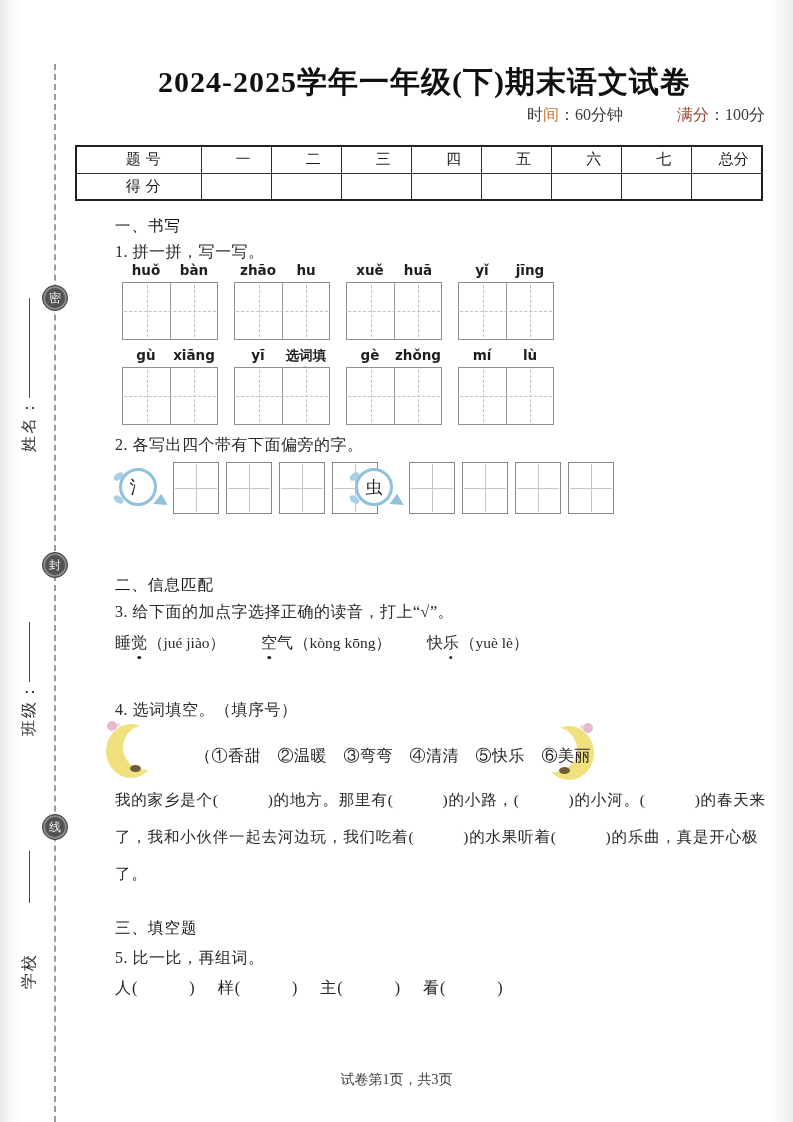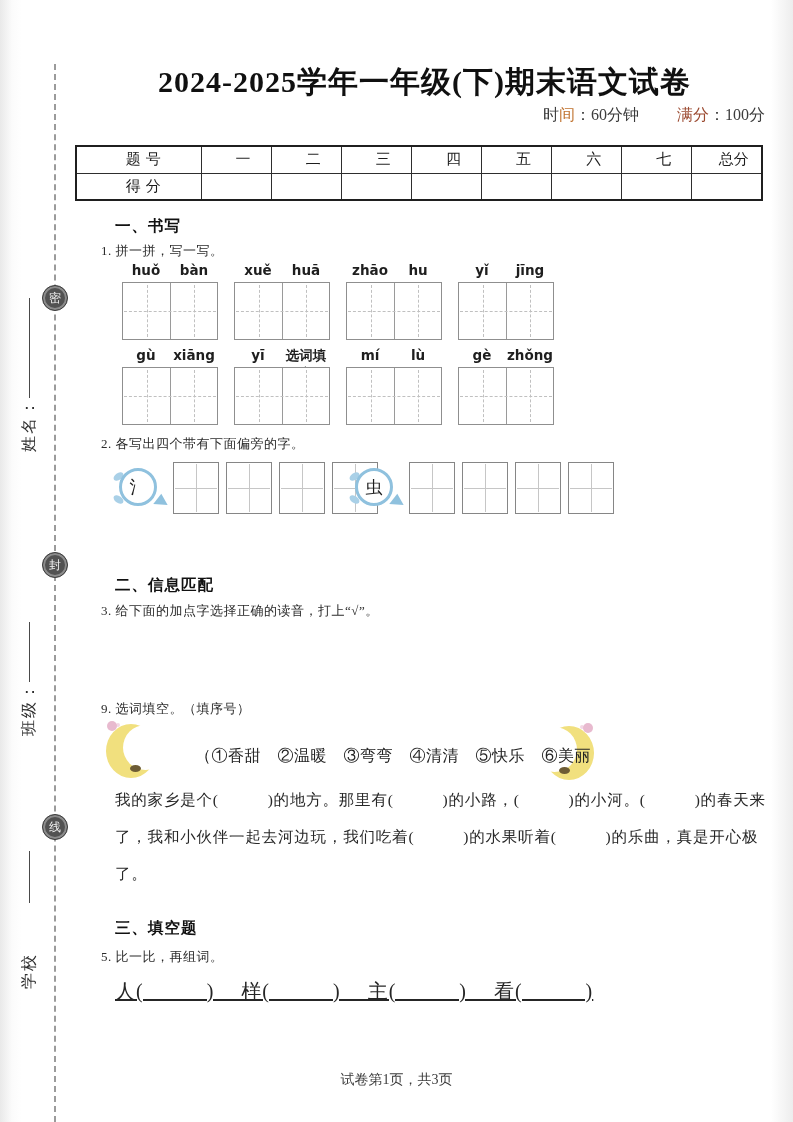--- a/index.html
+++ b/index.html
@@ -27,35 +27,35 @@
   .ul-100 { width:100px; } .ul-60 { width:60px; } .ul-52 { width:52px; margin-left:50px; }
 
   
   .title {
     position:absolute; left:0; right:0; top:62px; padding-left:56px;
     text-align:center; font-size:30px; font-weight:bold; color:#101010; letter-spacing:1px;
   }
   .info { position:absolute; top:105px; right:28px; font-size:16px; color:#3c3c3c; }
   .info > span { margin-left:34px; }
   .hl-orange { color:#c0722e; }
-  .hl-red { color:#9c4b32; }
+  .hl-red { color:#9c4b32;margin-left:16px; }
 
   
   .score-table {
     position:absolute; left:75px; top:145px; width:688px;
     border-collapse:collapse; table-layout:fixed; border:2px solid #1f1f1f;
     font-size:15px; color:#1d1d1d;
   }
   .score-table td { border:1px solid #2e2e2e; height:27px; text-align:center; vertical-align:middle;padding-left:14px; }
   .score-table .lab { letter-spacing:5px; }
 
   
-  .sec-head { position:absolute; left:115px; font-size:15.5px; font-weight:bold; color:#111;
+  .sec-head { position:absolute; left:115px; font-size:15.5px; font-weight:normal; color:#111;
               font-family:"Liberation Sans","DejaVu Sans",sans-serif; letter-spacing:1px; }
-  .q-label { position:absolute; left:101px; font-size:13px; color:#2b2b2b; letter-spacing:0.5px; }
+  .q-label { position:absolute; left:115px; font-size:16px; color:#2b2b2b; letter-spacing:0.5px; }
 
   
   .pinrow { position:absolute; left:122px; display:flex; gap:16px; }
   .wgroup { width:96px; }
   .plabels { display:flex; height:18px; margin-bottom:2px; }
   .plabel { flex:1; text-align:center; font-family:"DejaVu Sans","Liberation Sans",sans-serif;
             font-weight:bold; font-size:13.5px; color:#1e1e1e; }
   .wbox { position:relative; height:58px; border:1.5px solid #8f8f8f; background:#fff; }
   .wbox i { position:absolute; display:block; }
   .wbox .vd { top:2px; bottom:2px; width:0; border-left:1px dashed #c0c0c0; }
@@ -94,21 +94,21 @@
   .moon-right { transform:scaleX(-1); }
   .moon .flower { position:absolute; left:1px; top:-1px; width:10px; height:10px; border-radius:50%;
                   background:#e8bacf; z-index:2; box-shadow:6px -1px 0 -3px #f3d7e4; }
   .moon .seed { position:absolute; left:24px; bottom:8px; width:11px; height:7px; border-radius:50%;
                 background:#6d5c35; z-index:2; }
   .options { position:absolute; left:157px; top:746px; font-size:16px; color:#242424; letter-spacing:0.5px;margin-left:38px; }
   .para { position:absolute; left:115px; top:781px; font-size:15.5px; line-height:37px;
           color:#272727; letter-spacing:0.8px; white-space:nowrap; }
 
   
-  .q5rows { position:absolute; left:115px; top:978px; font-size:20px; color:#262626;text-decoration:underline; }
+  .q5rows { position:absolute; left:115px; top:978px; font-size:16px; color:#262626; }
   .q5rows .q5row { height:34px; letter-spacing:1px; }
 
   
   .footer { position:absolute; left:0; right:0; top:1071px; text-align:center; font-size:14px; color:#3a3a3a; }
 </style>
 </head>
 <body>
 
 <div class="page">
 
@@ -190,44 +190,44 @@
         </div>
         <div class="wbox">
           <i class="vd l25"></i>
           <i class="vs"></i>
           <i class="vd l75"></i>
           <i class="hd"></i>
         </div>
       </div>
       <div class="wgroup">
         <div class="plabels">
+          <span class="plabel">zhāo</span>
+          <span class="plabel">hu</span>
+        </div>
+        <div class="wbox">
+          <i class="vd l25"></i>
+          <i class="vs"></i>
+          <i class="vd l75"></i>
+          <i class="hd"></i>
+        </div>
+      </div>
+      <div class="wgroup">
+        <div class="plabels">
           <span class="plabel">xuě</span>
           <span class="plabel">huā</span>
         </div>
         <div class="wbox">
           <i class="vd l25"></i>
           <i class="vs"></i>
           <i class="vd l75"></i>
           <i class="hd"></i>
         </div>
       </div>
       <div class="wgroup">
         <div class="plabels">
-          <span class="plabel">zhāo</span>
-          <span class="plabel">hu</span>
-        </div>
-        <div class="wbox">
-          <i class="vd l25"></i>
-          <i class="vs"></i>
-          <i class="vd l75"></i>
-          <i class="hd"></i>
-        </div>
-      </div>
-      <div class="wgroup">
-        <div class="plabels">
           <span class="plabel">yǐ</span>
           <span class="plabel">jīng</span>
         </div>
         <div class="wbox">
           <i class="vd l25"></i>
           <i class="vs"></i>
           <i class="vd l75"></i>
           <i class="hd"></i>
         </div>
       </div>
@@ -252,34 +252,34 @@
         </div>
         <div class="wbox">
           <i class="vd l25"></i>
           <i class="vs"></i>
           <i class="vd l75"></i>
           <i class="hd"></i>
         </div>
       </div>
       <div class="wgroup">
         <div class="plabels">
+          <span class="plabel">gè</span>
+          <span class="plabel">zhǒng</span>
+        </div>
+        <div class="wbox">
+          <i class="vd l25"></i>
+          <i class="vs"></i>
+          <i class="vd l75"></i>
+          <i class="hd"></i>
+        </div>
+      </div>
+      <div class="wgroup">
+        <div class="plabels">
           <span class="plabel">mí</span>
           <span class="plabel">lù</span>
-        </div>
-        <div class="wbox">
-          <i class="vd l25"></i>
-          <i class="vs"></i>
-          <i class="vd l75"></i>
-          <i class="hd"></i>
-        </div>
-      </div>
-      <div class="wgroup">
-        <div class="plabels">
-          <span class="plabel">gè</span>
-          <span class="plabel">zhǒng</span>
         </div>
         <div class="wbox">
           <i class="vd l25"></i>
           <i class="vs"></i>
           <i class="vd l75"></i>
           <i class="hd"></i>
         </div>
       </div>
     </div>
 
@@ -308,22 +308,27 @@
     <div class="sqrow">
         <div class="sqbox"></div>
         <div class="sqbox"></div>
         <div class="sqbox"></div>
         <div class="sqbox"></div>
       </div>
   </div>
 
   <div class="sec-head" style="top:575px">二、信息匹配</div>
   <div class="q-label" style="top:602px">3. 给下面的加点字选择正确的读音，打上“√”。</div>
-
-  <div class="q-label" style="top:700px">9. 选词填空。（填序号）</div>
+  <div class="q3row" id="q3-row1" style="top:633px">
+      <span class="w3"><span class="zi">睡</span><span class="zi dotted">觉</span><span class="py">（jué jiào）</span></span>
+      <span class="w3"><span class="zi dotted">空</span><span class="zi">气</span><span class="py">（kòng kōng）</span></span>
+      <span class="w3"><span class="zi">快</span><span class="zi dotted">乐</span><span class="py">（yuè lè）</span></span>
+    </div>
+
+  <div class="q-label" style="top:700px">4. 选词填空。（填序号）</div>
   <div class="moon moon-left" style="left:106px; top:722px;">
     <i class="flower"></i>
     <i class="seed"></i>
   </div>
   <div class="moon moon-right" style="left:542px; top:724px;">
     <i class="flower"></i>
     <i class="seed"></i>
   </div>
   <div class="options">（①香甜　②温暖　③弯弯　④清清　⑤快乐　⑥美丽</div>
   <div class="para" id="q4-para">

